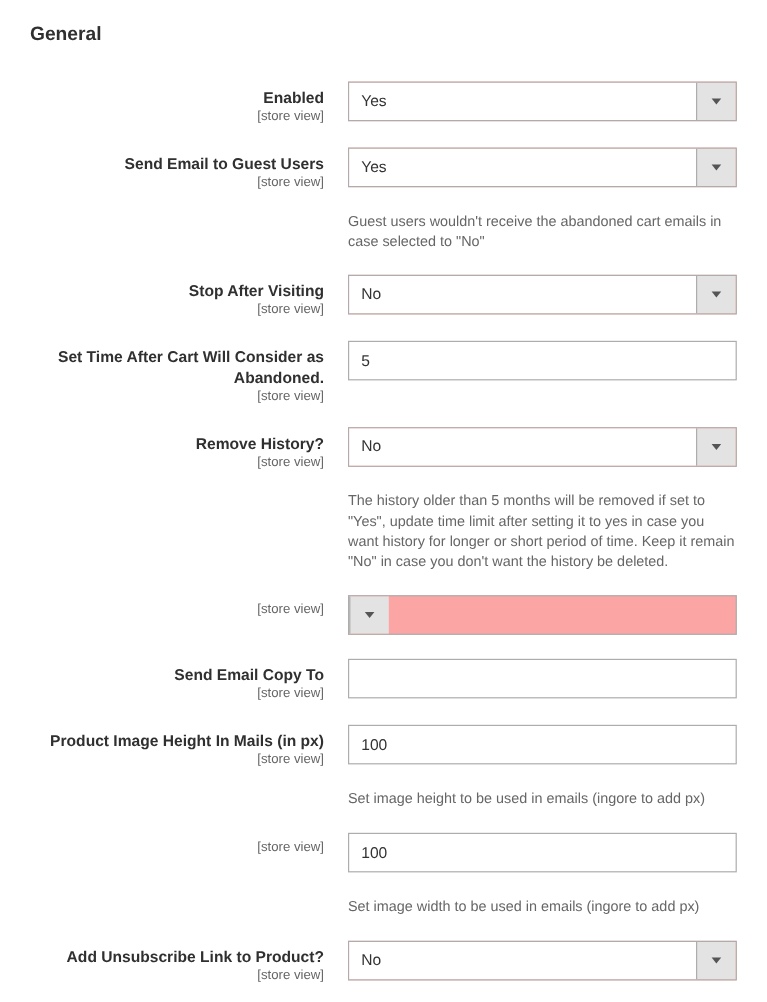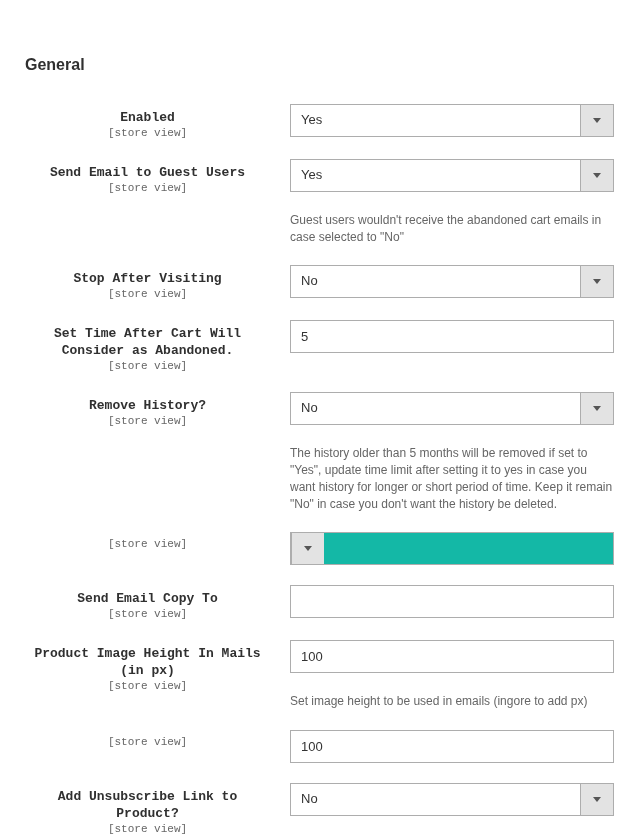--- a/index.html
+++ b/index.html
@@ -13,53 +13,51 @@
       color: #333;
       background: #fff;
       padding: 20px 25px;
       width: 639px;
     }
     .section-title {
       font-size: 16px;
       font-weight: 600;
       color: #303030;
       margin-bottom: 30px;
-      margin-top: 36px;
     }
     .form-row {
       display: flex;
       margin-bottom: 20px;
     }
     .label-col {
       width: 265px;
-      text-align: center;
+      text-align: right;
       padding-right: 20px;
       padding-top: 6px;
-      font-family: Liberation Mono, monospace;
     }
     .field-label {
       font-size: 13px;
       font-weight: 600;
       color: #303030;
       line-height: 1.3;
     }
     .scope-label {
       font-size: 11px;
       color: #666;
       display: block;
       margin-top: 0px;
     }
     .control-col {
       flex: 1;
     }
     .select-wrapper {
       position: relative;
       display: flex;
       border: 1px solid #adadad;
-      background: #14b8a6;
+      background: #fca5a5;
       height: 33px;
     }
     .select-value {
       flex: 1;
       padding: 7px 10px;
       font-size: 13px;
       color: #333;
       background: #fff;
     }
     .select-button {
@@ -204,20 +202,21 @@
     <div class="help-text">Set image height to be used in emails (ingore to add px)</div>
   </div>
 </div>
 
 <div class="form-row">
   <div class="label-col">
     <span class="scope-label">[store view]</span>
   </div>
   <div class="control-col">
     <input type="text" class="text-input" value="100" style="">
+    <div class="help-text">Set image width to be used in emails (ingore to add px)</div>
   </div>
 </div>
 
 <div class="form-row">
   <div class="label-col">
     <span class="field-label">Add Unsubscribe Link to Product?</span>
     <span class="scope-label">[store view]</span>
   </div>
   <div class="control-col">
     <div class="select-wrapper">

